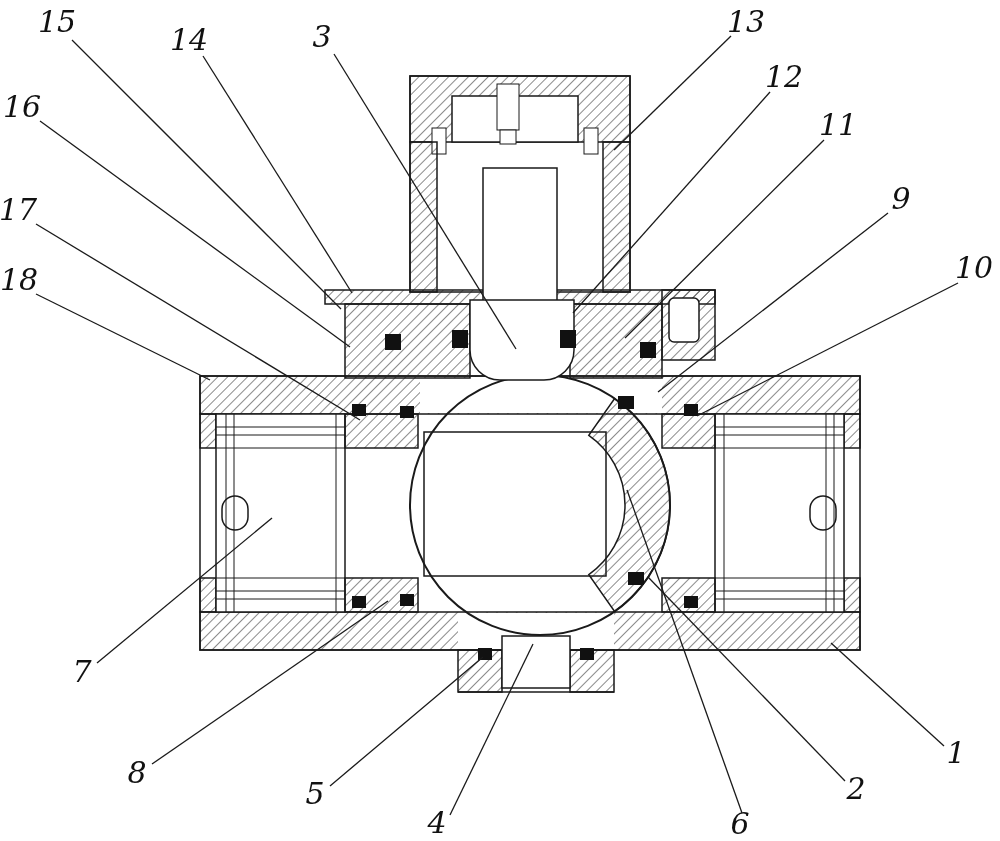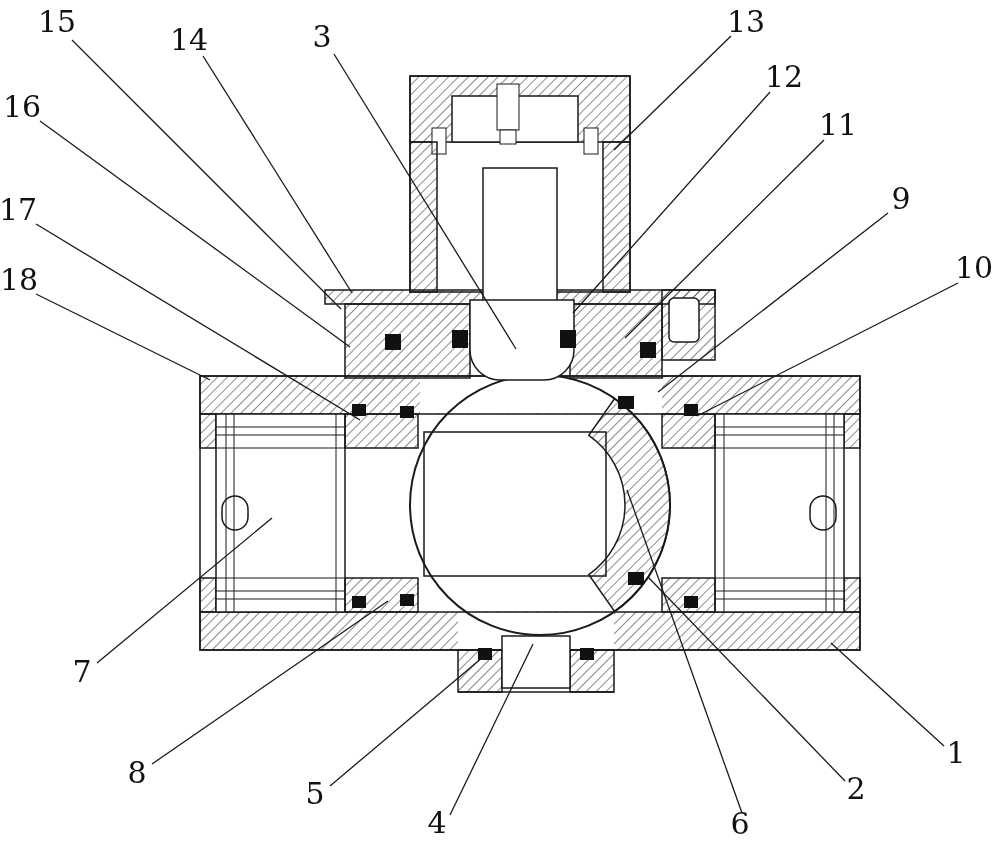--- a/index.html
+++ b/index.html
@@ -2,20 +2,21 @@
 <html><head>
 <meta charset="utf-8">
 <style>
   html, body { margin: 0; padding: 0; background: #ffffff; }
   .canvas {
     position: relative;
     width: 1000px;
     height: 841px;
     background: #ffffff;
     overflow: hidden;
+    font-style: italic;
   }
   svg { display: block; }
   .part-labels text {
     font-family: "DejaVu Serif", "Liberation Serif", serif;
     font-size: 30px;
     fill: #111111;
     text-anchor: middle;
   }
   .leader-lines line {
     stroke: #1a1a1a;

